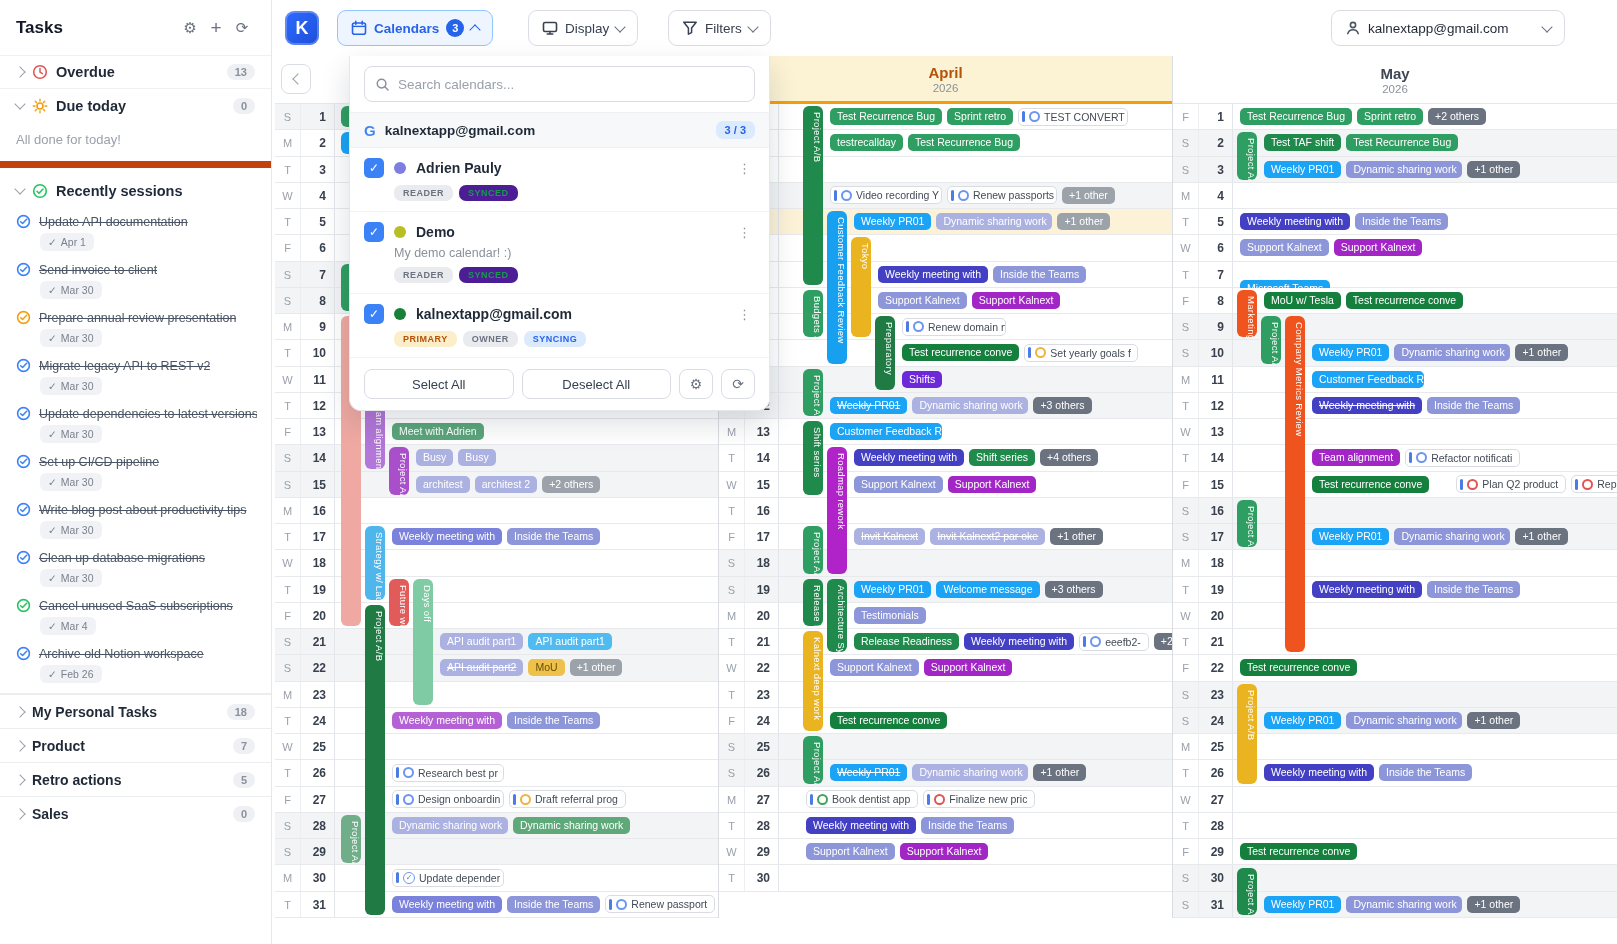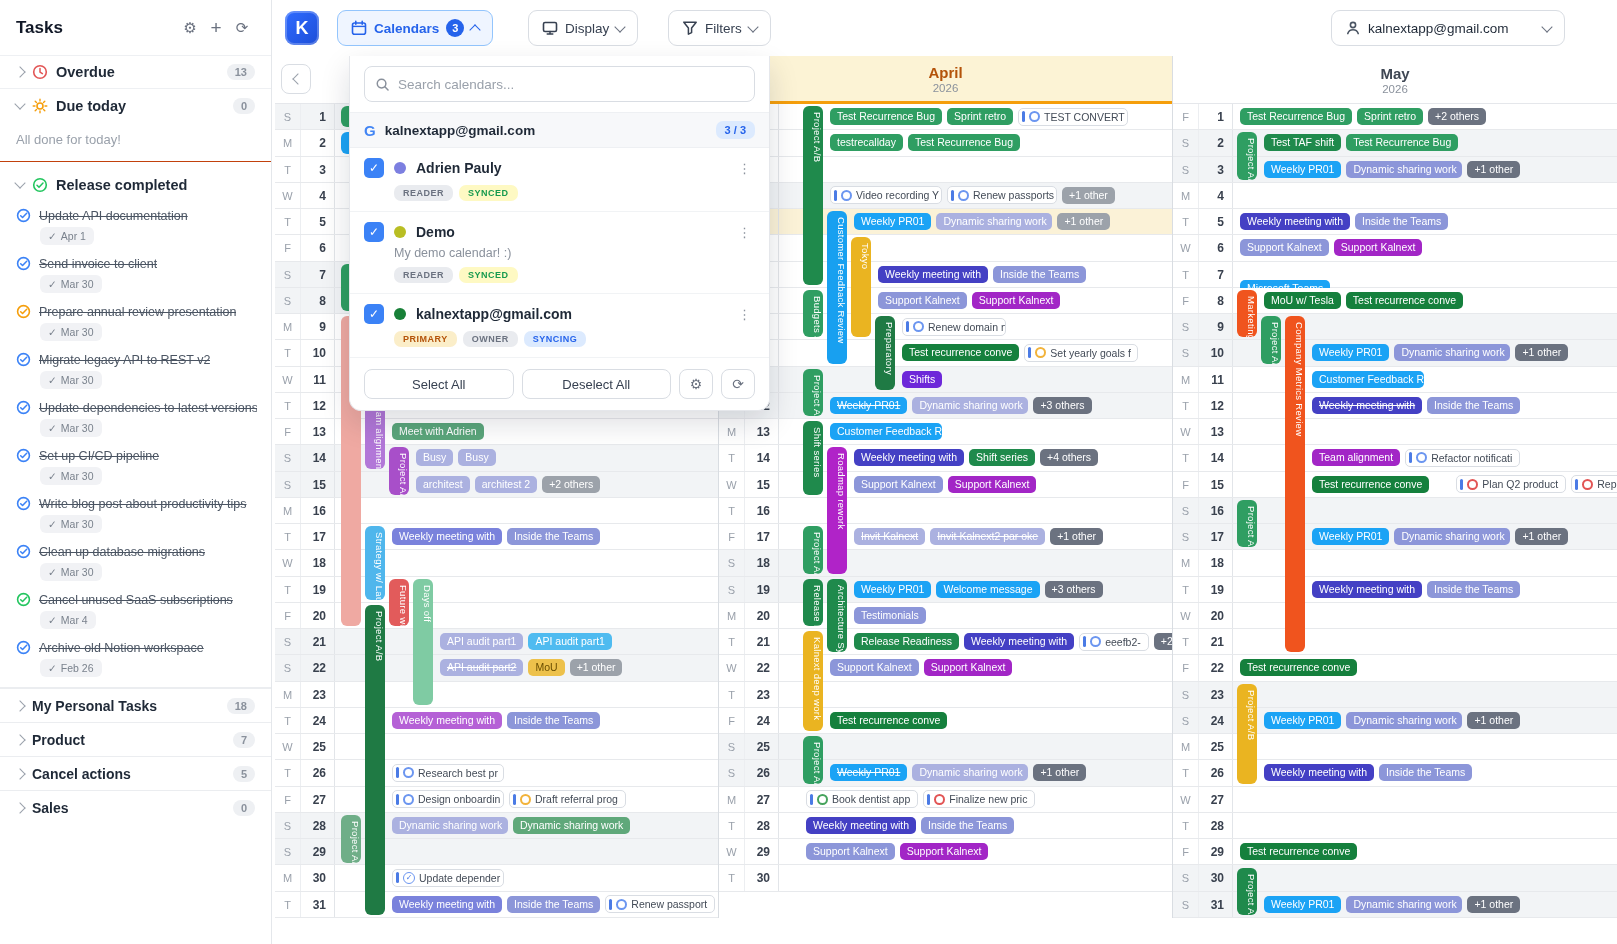--- a/index.html
+++ b/index.html
@@ -14,21 +14,21 @@
   .sb-head { height:56px; display:flex; align-items:center; padding:0 16px; border-bottom:1px solid #EEF0F3; }
   .sb-title { font-size:17px; font-weight:bold; color:#111827; flex:1; }
   .sb-ico { width:26px; height:26px; display:flex; align-items:center; justify-content:center; color:#6B7280; font-size:15px; cursor:pointer; }
   .sb-section { display:flex; align-items:center; gap:8px; padding:0 16px; height:33px; border-bottom:1px solid #EEF0F3; }
   .sb-section.noline { border-bottom:none; }
   .chev { width:8px; height:8px; border-right:1.6px solid #9AA1AB; border-bottom:1.6px solid #9AA1AB; flex:none; }
   .chev.right { transform:rotate(-45deg); }
   .chev.down { transform:rotate(45deg); margin-top:-3px; }
   .sb-sec-label { font-size:14.5px; font-weight:bold; color:#1F2937; flex:1; }
   .cnt { background:#EEF0F3; color:#8A919C; border-radius:9px; font-size:11px; padding:2px 8px; font-weight:bold; }
-  .sb-empty { font-size:13px; color:#9AA1AB; padding:10px 16px 14px 16px; border-bottom:1px solid #c2410c; }
+  .sb-empty { font-size:13px; color:#9AA1AB; padding:10px 16px 14px 16px; border-bottom:7px solid #c2410c; }
   .task-item { padding:7px 14px 2px 16px; }
   .task-line { display:flex; align-items:center; gap:8px; }
   .task-title { font-size:12.5px; color:#4B5563; text-decoration:line-through; white-space:nowrap; overflow:hidden; }
   .date-pill { display:inline-flex; align-items:center; gap:4px; background:#F1F2F5; border-radius:6px; color:#7A828D; font-size:10.5px; padding:3px 8px; margin:4px 0 2px 24px; }
   .sb-list { display:flex; align-items:center; gap:8px; padding:0 16px; height:34px; border-top:1px solid #EBEDF0; }
   .sb-list .sb-sec-label { font-size:14px; }
   .tasks-wrap { border-bottom:1px solid #EBEDF0; padding-bottom:6px; }
   
   .toolbar { position:absolute; left:272px; top:0; width:1345px; height:56px; background:#fff; }
   .klogo { position:absolute; left:13px; top:11px; width:34px; height:34px; border-radius:9px; background:linear-gradient(135deg,#2F6BFF,#1D4ED8); color:#fff; font-weight:bold; font-size:18px; display:flex; align-items:center; justify-content:center; box-shadow:inset 0 0 0 2px rgba(255,255,255,.25); }
@@ -80,21 +80,21 @@
   .dd-row { padding:10px 14px 10px 14px; border-bottom:1px solid #F1F3F5; position:relative; }
   .dd-row-top { display:flex; align-items:center; gap:10px; }
   .cbx { width:20px; height:20px; border-radius:5px; background:#3B82F6; color:#fff; font-size:12px; display:flex; align-items:center; justify-content:center; flex:none; cursor:pointer; }
   .dot { width:12px; height:12px; border-radius:50%; flex:none; }
   .dd-name { font-size:14px; font-weight:bold; color:#1F2937; flex:1; }
   .kebab { color:#8A919C; font-size:13px; cursor:pointer; padding:0 4px; }
   .dd-desc { font-size:12.5px; color:#8A919C; margin:4px 0 0 30px; }
   .tags { display:flex; gap:6px; margin:7px 0 0 30px; }
   .tag { font-size:9px; font-weight:bold; letter-spacing:.5px; padding:3px 9px; border-radius:7px; }
   .tag.gray { background:#E9EBEF; color:#6B7280; }
-  .tag.green { background:#fef9c3; color:#179A4E; }
+  .tag.green { background:#4c1d95; color:#179A4E; }
   .tag.yellow { background:#FBEEC9; color:#B45309; }
   .tag.blue { background:#DCEAFE; color:#2563EB; }
   .dd-foot { display:flex; gap:8px; padding:11px 14px; align-items:center; }
   .dd-btn { flex:1; height:30px; border:1px solid #D9DDE3; border-radius:8px; background:#fff; font-size:13px; color:#374151; display:flex; align-items:center; justify-content:center; cursor:pointer; }
   .dd-icobtn { width:34px; height:30px; flex:none; border:1px solid #D9DDE3; border-radius:8px; display:flex; align-items:center; justify-content:center; color:#6B7280; font-size:14px; cursor:pointer; }
 </style>
 </head>
 <body>
 
 <div class="sidebar">
@@ -133,21 +133,21 @@
     <span class="cnt">0</span>
   </div>
   <div class="sb-empty">All done for today!</div>
 
   <div class="sb-section noline" style="margin-top:6px;">
     <span class="chev down"></span>
     <svg class="ic" width="16" height="16" viewBox="0 0 16 16">
         <circle cx="8" cy="8" r="6.3" fill="none" stroke="#22C55E" stroke-width="1.6"></circle>
         <path d="M5 8.2l2 2 4-4.2" fill="none" stroke="#22C55E" stroke-width="1.5" stroke-linecap="round" stroke-linejoin="round"></path>
       </svg>
-    <span class="sb-sec-label">Release completed</span>
+    <span class="sb-sec-label">Recently sessions</span>
   </div>
 
   <div id="task-list" class="tasks-wrap">
       <div class="task-item"><div class="task-line">
           <svg width="15" height="15" viewBox="0 0 16 16" style="flex:none">
             <circle cx="8" cy="8" r="6.3" fill="none" stroke="#3B82F6" stroke-width="1.7"></circle>
             <path d="M5 8.2l2 2 4.4-4.6" fill="none" stroke="#3B82F6" stroke-width="1.6" stroke-linecap="round" stroke-linejoin="round"></path>
           </svg>
           <span class="task-title">Update API documentation</span>
         </div><span class="date-pill">
@@ -251,21 +251,21 @@
         <span class="sb-sec-label">My Personal Tasks</span>
         <span class="cnt">18</span>
       </div>
       <div class="sb-list">
         <span class="chev right"></span>
         <span class="sb-sec-label">Product</span>
         <span class="cnt">7</span>
       </div>
       <div class="sb-list">
         <span class="chev right"></span>
-        <span class="sb-sec-label">Cancel actions</span>
+        <span class="sb-sec-label">Retro actions</span>
         <span class="cnt">5</span>
       </div>
       <div class="sb-list">
         <span class="chev right"></span>
         <span class="sb-sec-label">Sales</span>
         <span class="cnt">0</span>
       </div>
     </div>
 </div>
 

